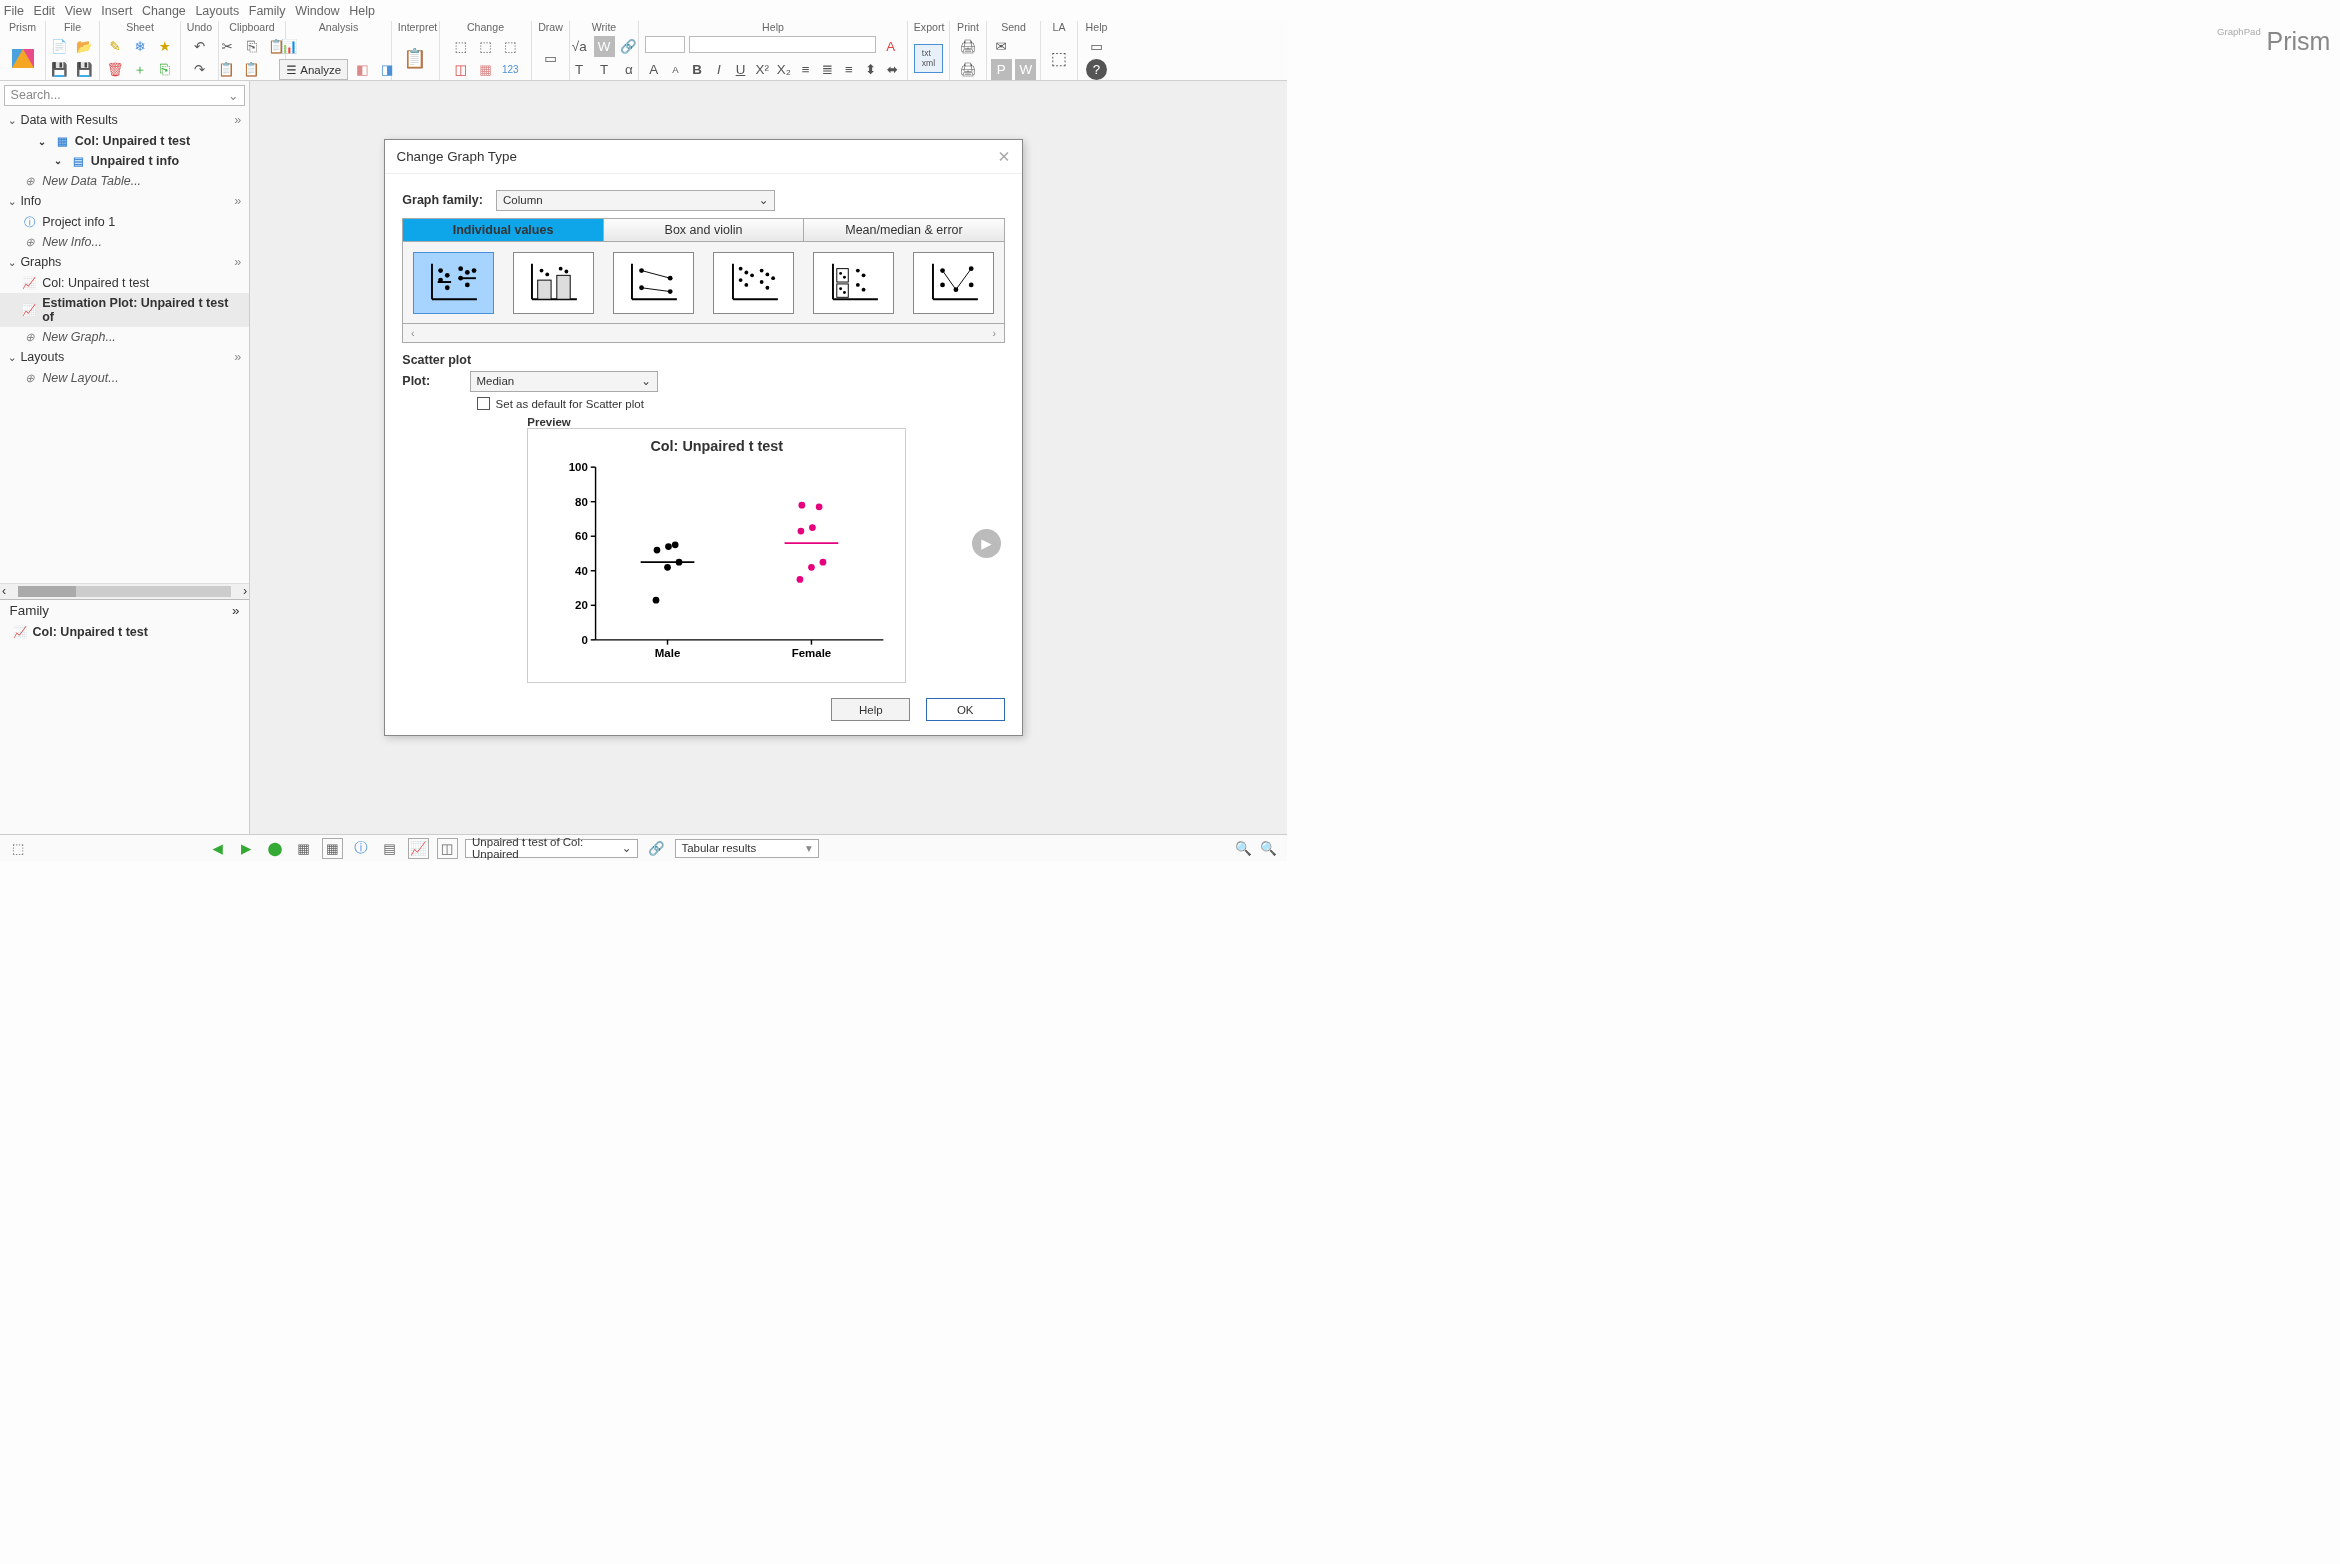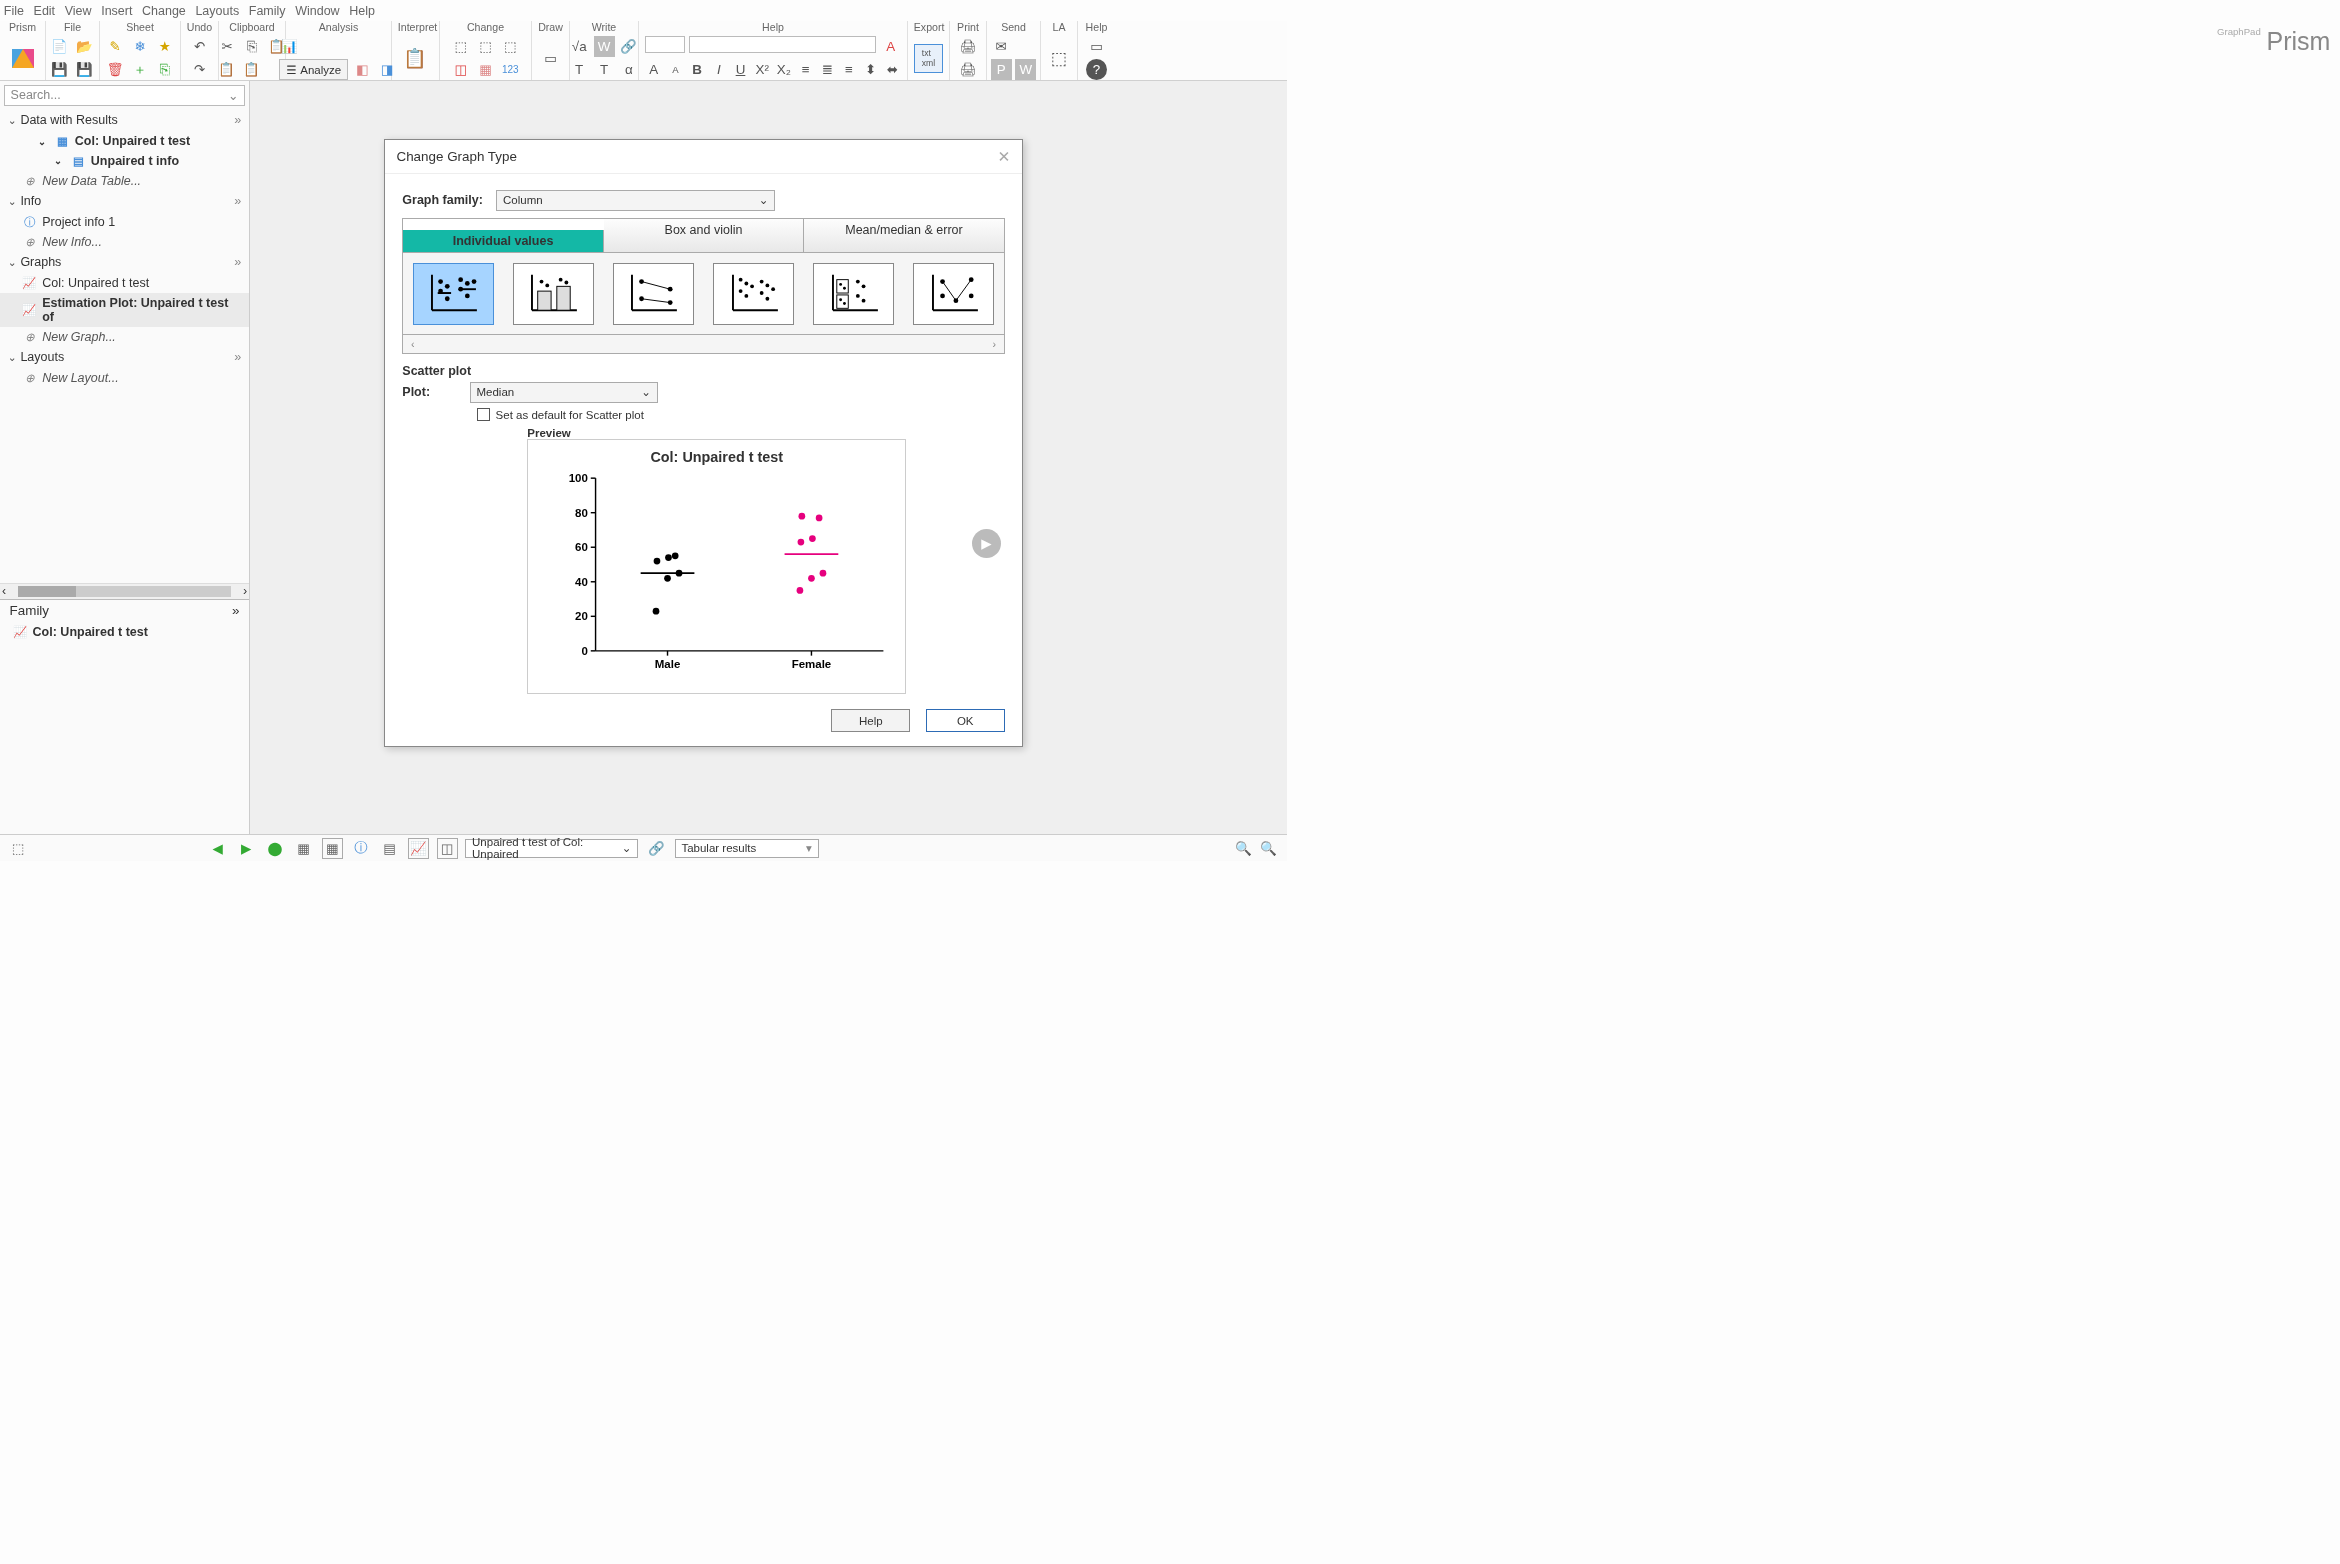--- a/index.html
+++ b/index.html
@@ -39,21 +39,21 @@
 .canvas { flex:1; background:#efefef; position:relative; }
 .dialog { position:absolute; left:134px; top:58px; width:639px; background:#fff; border:1px solid #888; box-shadow: 1.9px 1.9px 7.7px rgba(0,0,0,0.2); }
 .dialog-title { padding:7.7px 11.5px; font-size:13.4px; display:flex; justify-content:space-between; align-items:center; border-bottom:1px solid #eee;}
 .dialog-body { padding: 9.6px 17.3px 13.4px 17.3px; }
 .field-row { display:flex; align-items:center; margin: 5.8px 0; gap: 13.4px; }
 .field-label { font-weight: bold; font-size:12.5px; }
 .select { border:1px solid #aaa; background:#f4f4f4; height:21px; display:flex; align-items:center; padding:0 5.8px; justify-content:space-between; font-size:11.5px;}
 .tabs { display:flex; border:1px solid #aaa; margin-top:7.7px; }
 .tab { flex:1; text-align:center; padding:3.8px 0; border-right:1px solid #aaa; background:linear-gradient(#fdfdfd,#e8e8e8); font-size:12.5px; cursor:default;}
 .tab:last-child{border-right:none;}
-.tab.active { font-weight:bold; background:#14b8a6;margin-top:11px; }
+.tab.active { font-weight:bold; background:#0ea5e9; }
 .thumbs { border:1px solid #aaa; border-top:none; background:#f5f5f5; padding:9.6px; display:flex; gap:19px; position:relative;}
 .thumb-opt { width:82px; height:62px; background:#fff; border:1px solid #888; display:flex; align-items:center; justify-content:center; cursor:pointer; position:relative;}
 .thumb-opt.selected { background:#a6d4ff; border:1.9px solid #4a90d9; }
 .thumbs-nav { border:1px solid #aaa; border-top:none; background:#f5f5f5; height:19px; display:flex; justify-content:space-between; padding:0 7.7px; color:#888; font-size:10.6px; align-items:center;}
 .checkbox-row { display:flex; align-items:center; gap:5.8px; margin:5.8px 0 5.8px 75px; font-size:11.5px;}
 .checkbox-box { width:12.5px; height:12.5px; border:1px solid #555; background:#fff;}
 .preview-label { font-weight:bold; font-size:11.5px; margin-left:125px; margin-top:3.8px;}
 .preview-box { border:1px solid #ccc; background:#fff; width:379px; height:255px; margin-left:125px; padding:9.6px; position:relative;}
 .play-btn { position:absolute; right:21px; top: 389px; width:29px; height:29px; border-radius:50%; background:#bbb; display:flex; align-items:center; justify-content:center; color:#fff; font-size:13.4px;}
 .dialog-footer { display:flex; justify-content:flex-end; gap:15.4px; margin-top:15.4px;}

